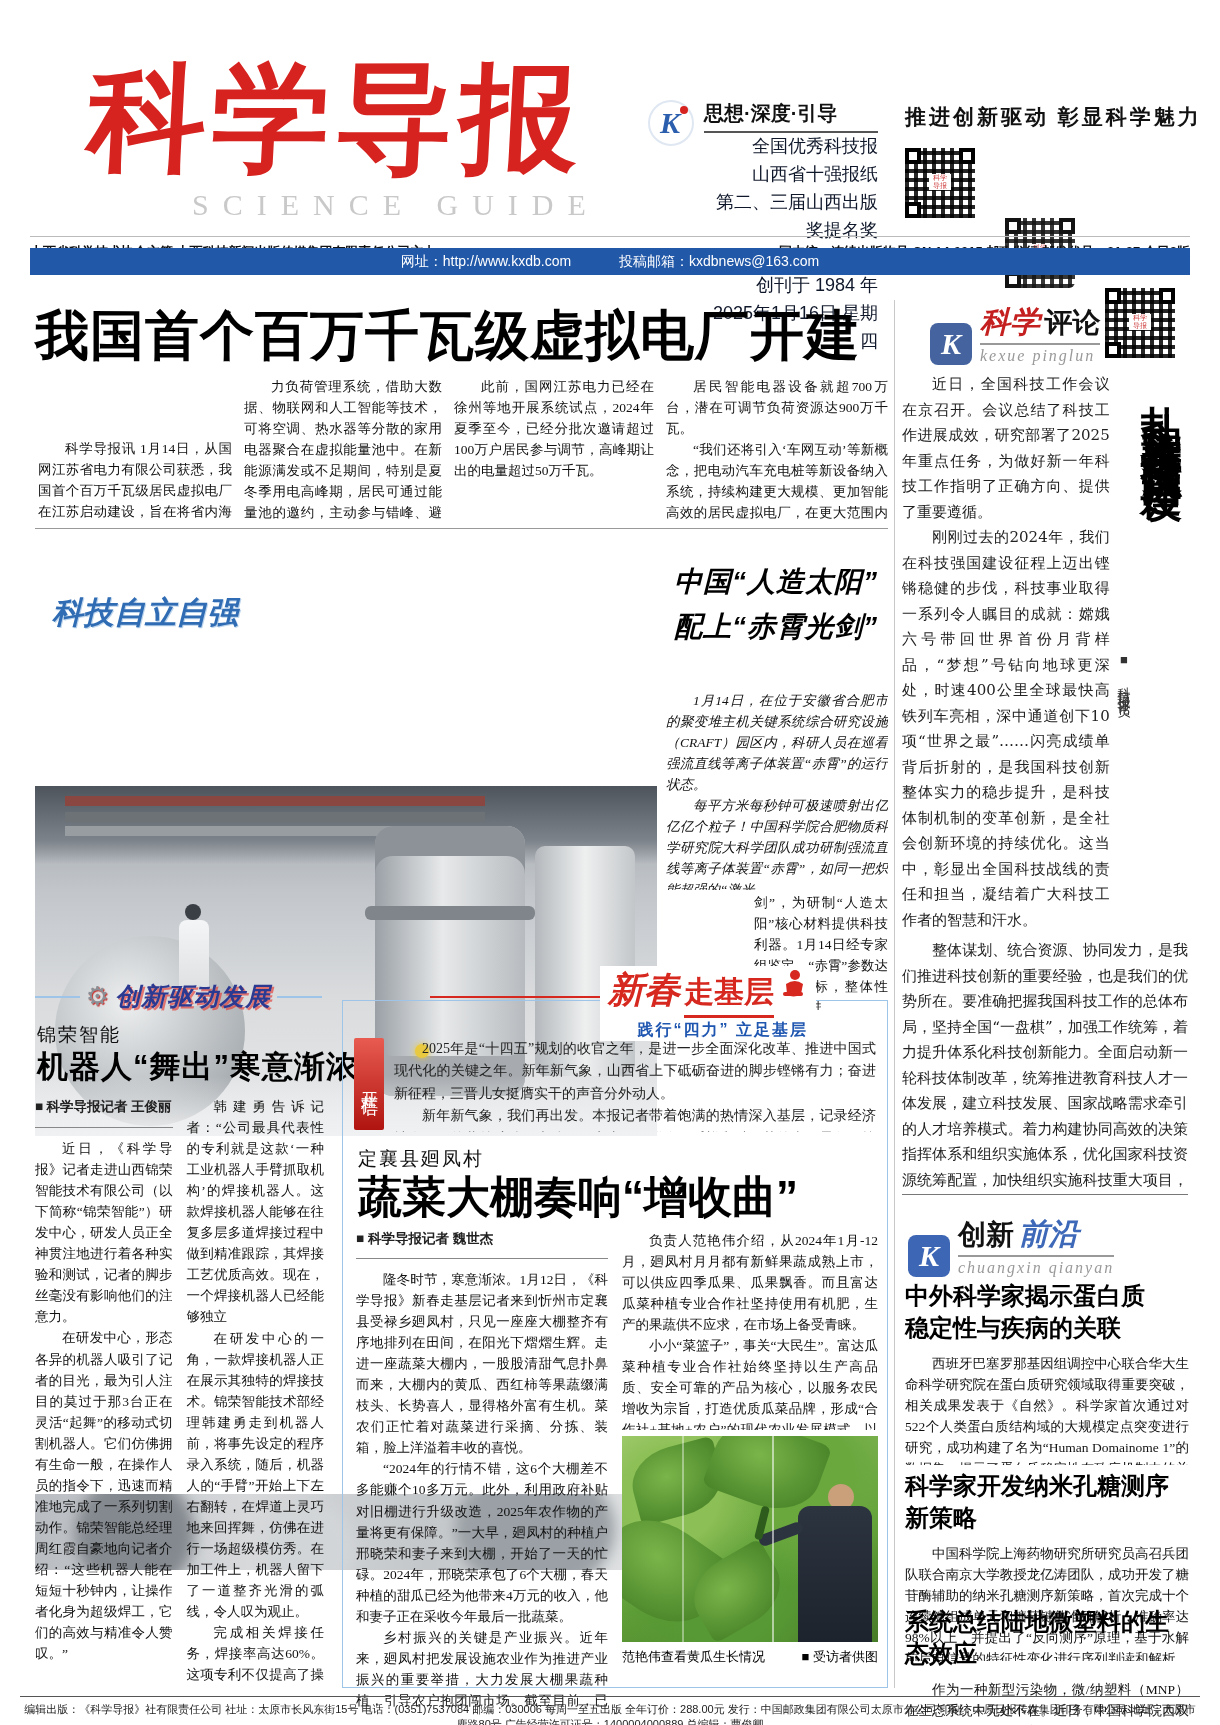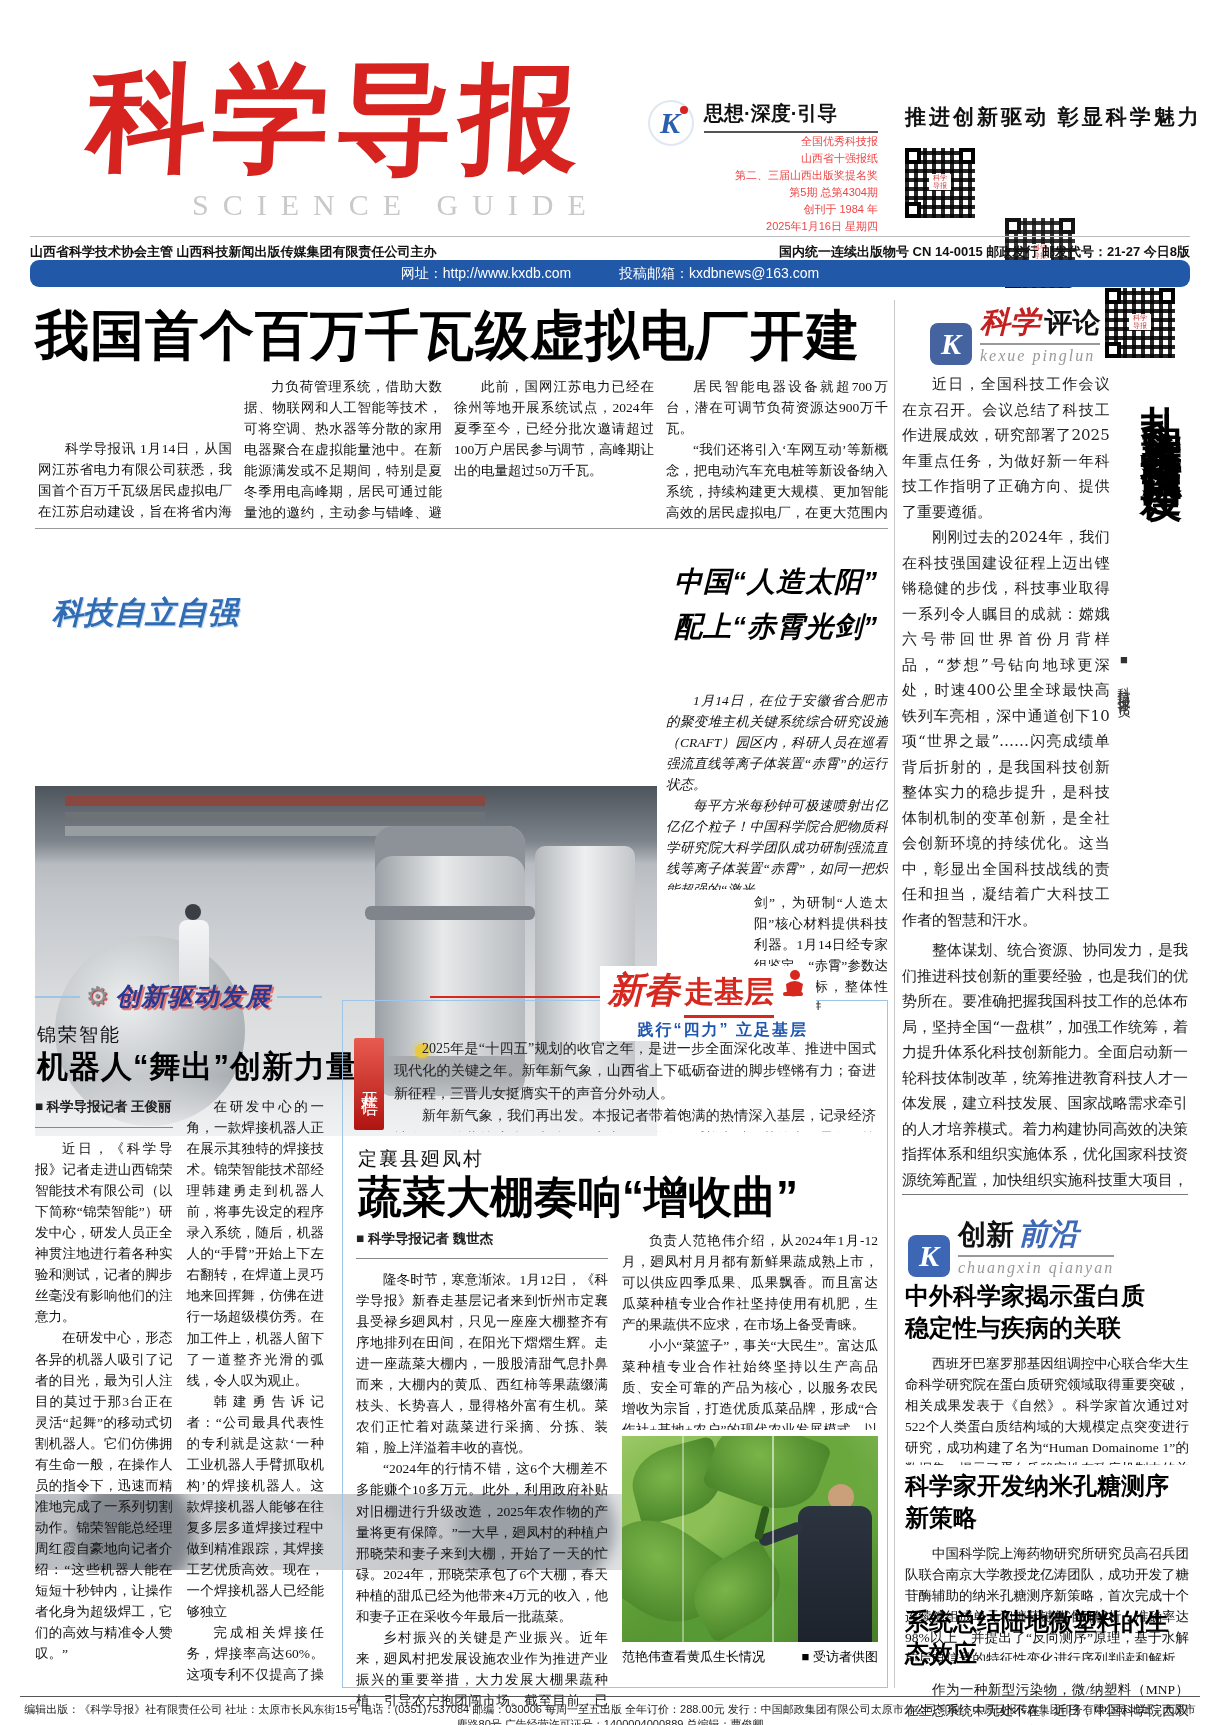--- a/index.html
+++ b/index.html
@@ -6,21 +6,21 @@
   body { background:#e8e8e8; font-family:"Liberation Sans", sans-serif; }
   .page { position:relative; width:1220px; height:1725px; margin:0 auto; background:#ffffff; overflow:hidden; }
   .abs { position:absolute; }
   .clip { overflow:hidden; }
   .jt { text-align:justify; }
   .ind p { text-indent:2em; margin:0; }
 
   
   .mast-title { font-family:"DejaVu Serif", serif; font-weight:bold; color:#d6231f; font-size:118px; letter-spacing:6px; transform:skewX(-3deg); }
   .mast-en { color:#c9c9c9; font-family:"Liberation Serif", serif; font-size:30px; letter-spacing:14px; }
-  .honors { text-align:right; font-size:11px; color:#ef4444; line-height:1.55; }
+  .honors { text-align:right; font-size:18px; color:#0f172a; line-height:1.55; }
   .slogan-top { font-size:20px; font-weight:bold; color:#111; border-bottom:2px solid #555; padding-bottom:4px; }
   .slogan-right { font-size:21px; font-weight:bold; color:#111; letter-spacing:3px; }
   .logo-circ { width:46px; height:46px; border-radius:50%; border:2px solid #dfe7f2; position:relative; background:#fff; }
   .logo-circ .k { position:absolute; left:10px; top:4px; font-family:"Liberation Serif", serif; font-style:italic; font-weight:bold; font-size:30px; color:#2b5fae; }
   .logo-circ .dot { position:absolute; right:4px; top:4px; width:8px; height:8px; border-radius:50%; background:#d6231f; }
 
   .qr { position:relative; width:70px; height:70px; background-image:
         repeating-linear-gradient(0deg, rgba(0,0,0,.85) 0 4px, transparent 4px 9px),
         repeating-linear-gradient(90deg, rgba(0,0,0,.85) 0 4px, #fff 4px 9px); }
   .qr .f { position:absolute; width:16px; height:16px; border:4px solid #000; background:#fff; }
@@ -129,21 +129,21 @@
       <span class="f tr"></span>
       <span class="f bl"></span>
       <span class="cred">科学<br>导报</span>
     </div>
 
   <div class="abs inforow" style="left:30px; top:236px; width:1160px; padding-top:6px; display:flex; justify-content:space-between;">
     <span>山西省科学技术协会主管   山西科技新闻出版传媒集团有限责任公司主办</span>
     <span>国内统一连续出版物号 CN 14-0015   邮政发行   邮发代号：21-27   今日8版</span>
   </div>
 
-  <div class="abs bluebar" style="left:30px; top:260px; width:1160px; height:27px;border-radius:9px;">
+  <div class="abs bluebar" style="left:30px; top:248px; width:1160px; height:27px;">
     <a href="#">网址：http://www.kxdb.com</a>
     <a href="#">投稿邮箱：kxdbnews@163.com</a>
   </div>
 
   <div class="abs lead-h" style="left:35px; top:300px; width:860px;">我国首个百万千瓦级虚拟电厂开建</div>
 
   <div class="abs badge-zl" style="left:52px; top:382px;">科技自立自强</div>
 
   <div class="abs bodytxt jt ind clip" style="left:38px; top:438px; width:194px; height:84px;">
     <p>科学导报讯 1月14日，从国网江苏省电力有限公司获悉，我国首个百万千瓦级居民虚拟电厂在江苏启动建设，旨在将省内海量居民家中的大功率智能电器整合进云端虚拟能量池，配合新能源发电特性开展灵活调配，助力全社会绿色低碳转型。</p>
@@ -268,28 +268,28 @@
     </div>
   </div>
 
   <div class="abs" style="left:35px; top:980px; width:287px; display:flex; align-items:center; gap:6px;">
     <div class="hline-blue"></div>
     <span class="gear">⚙</span>
     <span class="badge-cx">创新驱动发展</span>
     <div class="hline-blue"></div>
   </div>
   <div class="abs kicker" style="left:37px; top:1022px;">锦荣智能</div>
-  <div class="abs art-h2" style="left:37px; top:1046px;">机器人“舞出”创新力量</div>
+  <div class="abs art-h2" style="left:37px; top:1046px;">机器人“舞出”寒意渐浓</div>
   <div class="abs clip" style="left:35px; top:1096px; width:289px; height:592px;">
     <div class="cols2 bodytxt jt ind" style="height:592px;">
       <div class="byline-box" style="margin-bottom:10px;">■ 科学导报记者 王俊丽</div>
       <p>近日，《科学导报》记者走进山西锦荣智能技术有限公司（以下简称“锦荣智能”）研发中心，研发人员正全神贯注地进行着各种实验和测试，记者的脚步丝毫没有影响他们的注意力。</p>
       <p>在研发中心，形态各异的机器人吸引了记者的目光，最为引人注目的莫过于那3台正在灵活“起舞”的移动式切割机器人。它们仿佛拥有生命一般，在操作人员的指令下，迅速而精准地完成了一系列切割动作。锦荣智能总经理周红霞自豪地向记者介绍：“这些机器人能在短短十秒钟内，让操作者化身为超级焊工，它们的高效与精准令人赞叹。”</p>
+      <p>韩建勇告诉记者：“公司最具代表性的专利就是这款‘一种工业机器人手臂抓取机构’的焊接机器人。这款焊接机器人能够在往复多层多道焊接过程中做到精准跟踪，其焊接工艺优质高效。现在，一个焊接机器人已经能够独立</p>
       <p>在研发中心的一角，一款焊接机器人正在展示其独特的焊接技术。锦荣智能技术部经理韩建勇走到机器人前，将事先设定的程序录入系统，随后，机器人的“手臂”开始上下左右翻转，在焊道上灵巧地来回挥舞，仿佛在进行一场超级模仿秀。在加工件上，机器人留下了一道整齐光滑的弧线，令人叹为观止。</p>
-      <p>韩建勇告诉记者：“公司最具代表性的专利就是这款‘一种工业机器人手臂抓取机构’的焊接机器人。这款焊接机器人能够在往复多层多道焊接过程中做到精准跟踪，其焊接工艺优质高效。现在，一个焊接机器人已经能够独立</p>
       <p>完成相关焊接任务，焊接率高达60%。这项专利不仅提高了操作效率，也充分证明了公司产品的质量。同时，它还填补了相关领域的技术空白，为智能制造行业的发展作出了重要贡献。”</p>
 
     </div>
   </div>
 
   <div class="abs ny-box" style="left:342px; top:1000px; width:546px; height:688px;"></div>
 
   <div class="abs" style="left:430px; top:996px; width:170px; height:2px; background:#d6281e;"></div>
   <div class="abs" style="left:600px; top:966px; background:#fff; padding:0 8px;">
     <div style="display:flex; align-items:baseline; gap:4px;">

